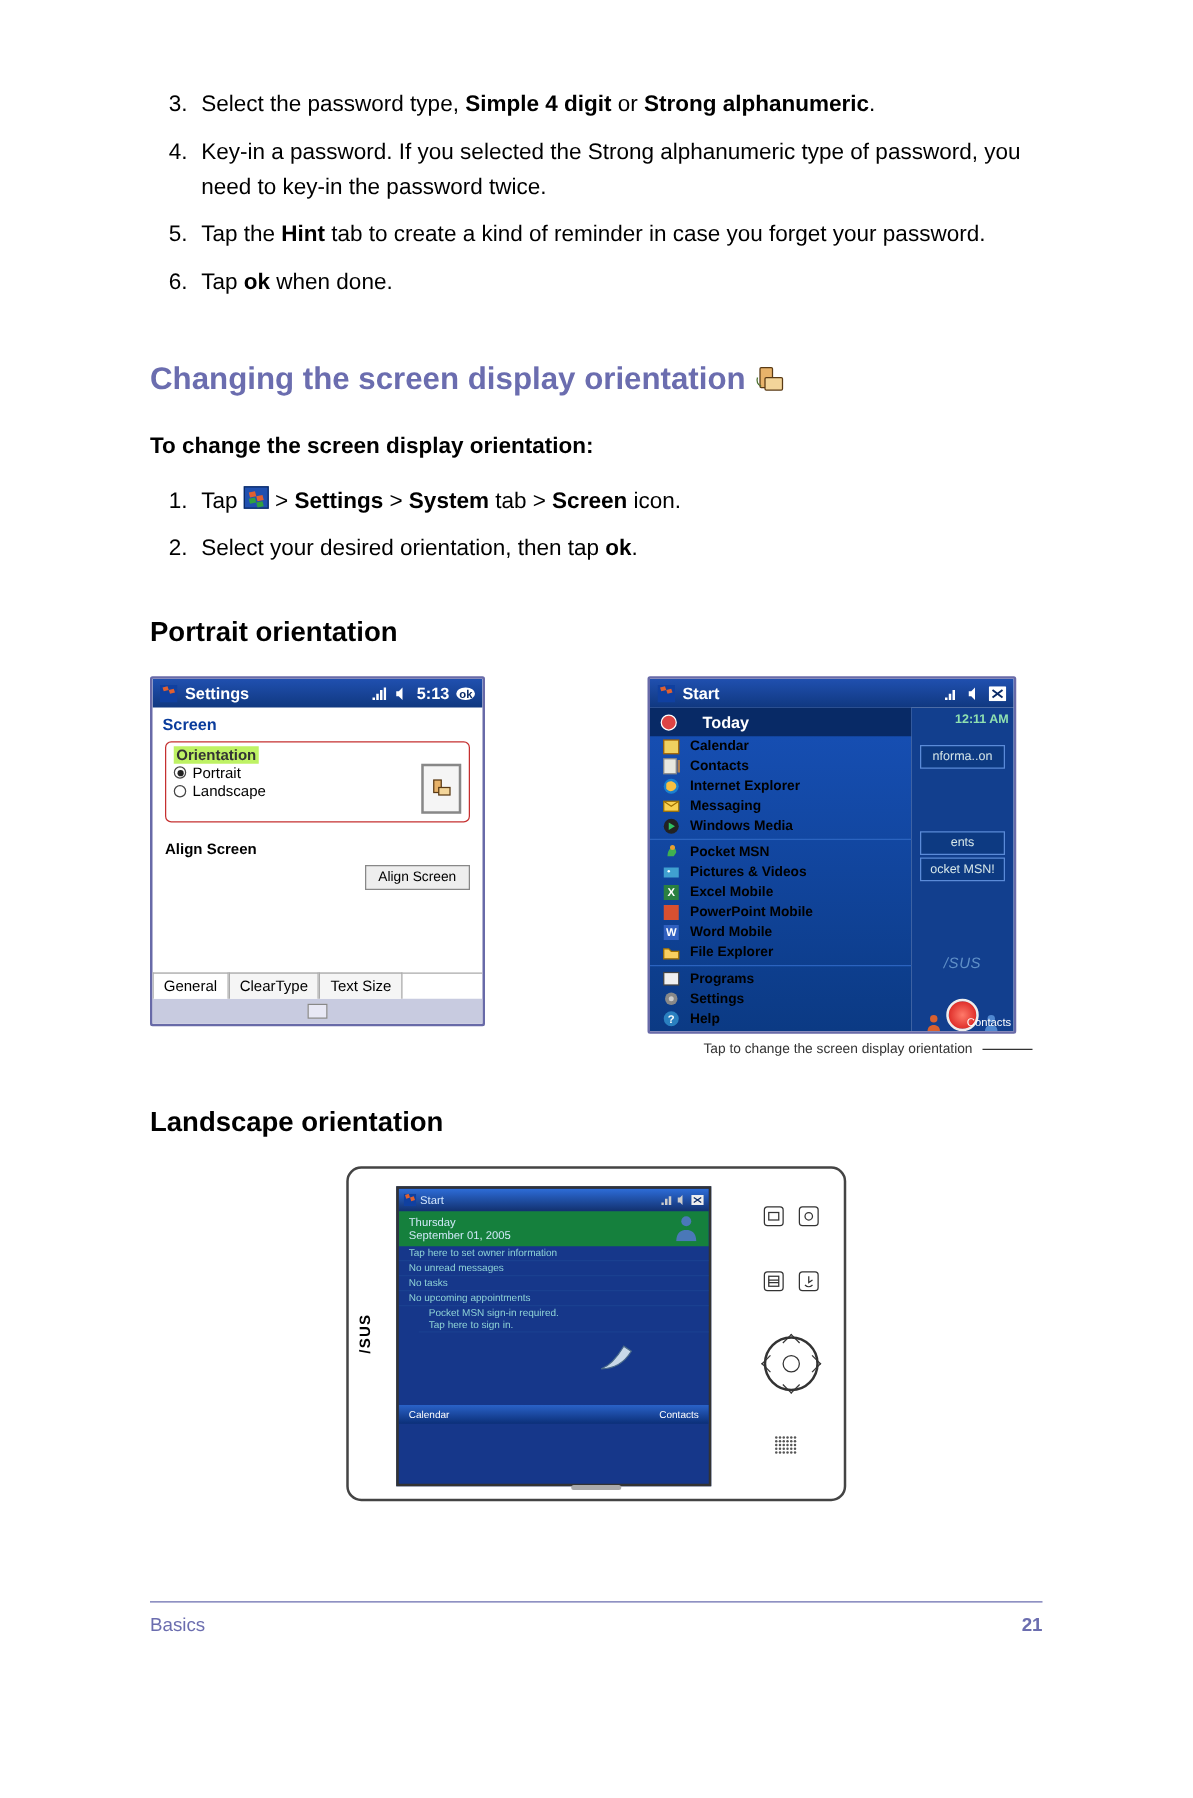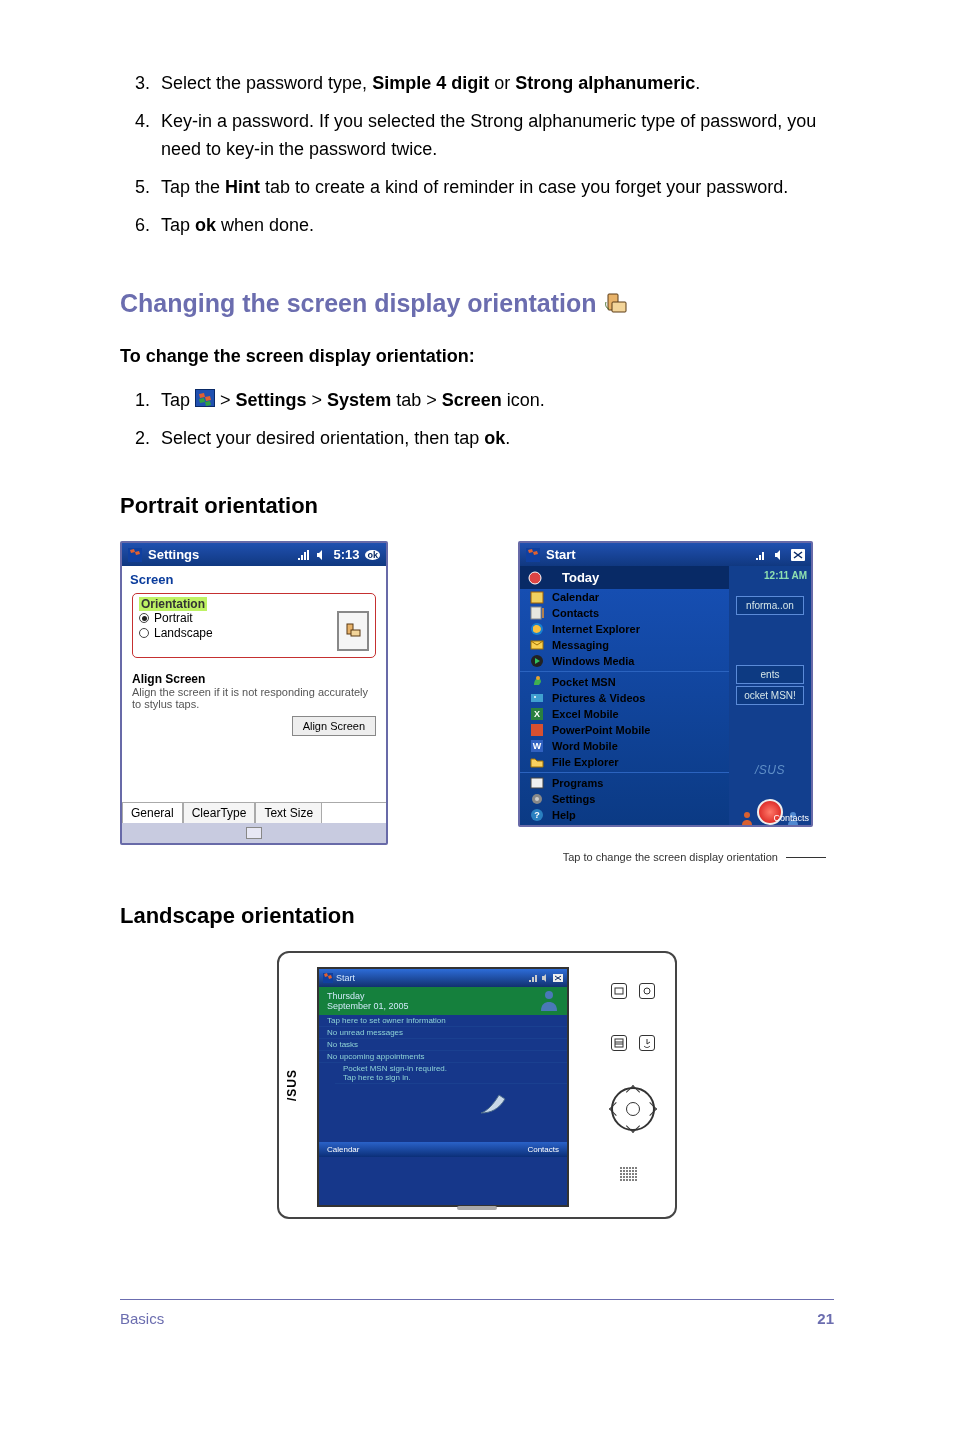--- a/index.html
+++ b/index.html
@@ -152,21 +152,20 @@
           </div>
           <div class="orient-sample">
             <svg class="orient-swap-icon" viewBox="0 0 18 18">
                 <rect x="3" y="2" width="6" height="10" fill="#e8b36a" stroke="#5a3a14"></rect>
                 <rect x="7" y="8" width="9" height="6" fill="#f3d59a" stroke="#5a3a14"></rect>
               </svg>
           </div>
         </div>
       </div>
       <div class="align-hdr">Align Screen</div>
-      <div class="align-txt">Align the screen if it is not responding accurately to stylus taps.</div>
       <div class="btn-row">
           <button class="win-btn">Align Screen</button>
         </div>
     </div>
     <div class="tabs">
       <div class="tab">General</div>
       <div class="tab">ClearType</div>
       <div class="tab">Text Size</div>
     </div>
     <div class="bottom-bar">

